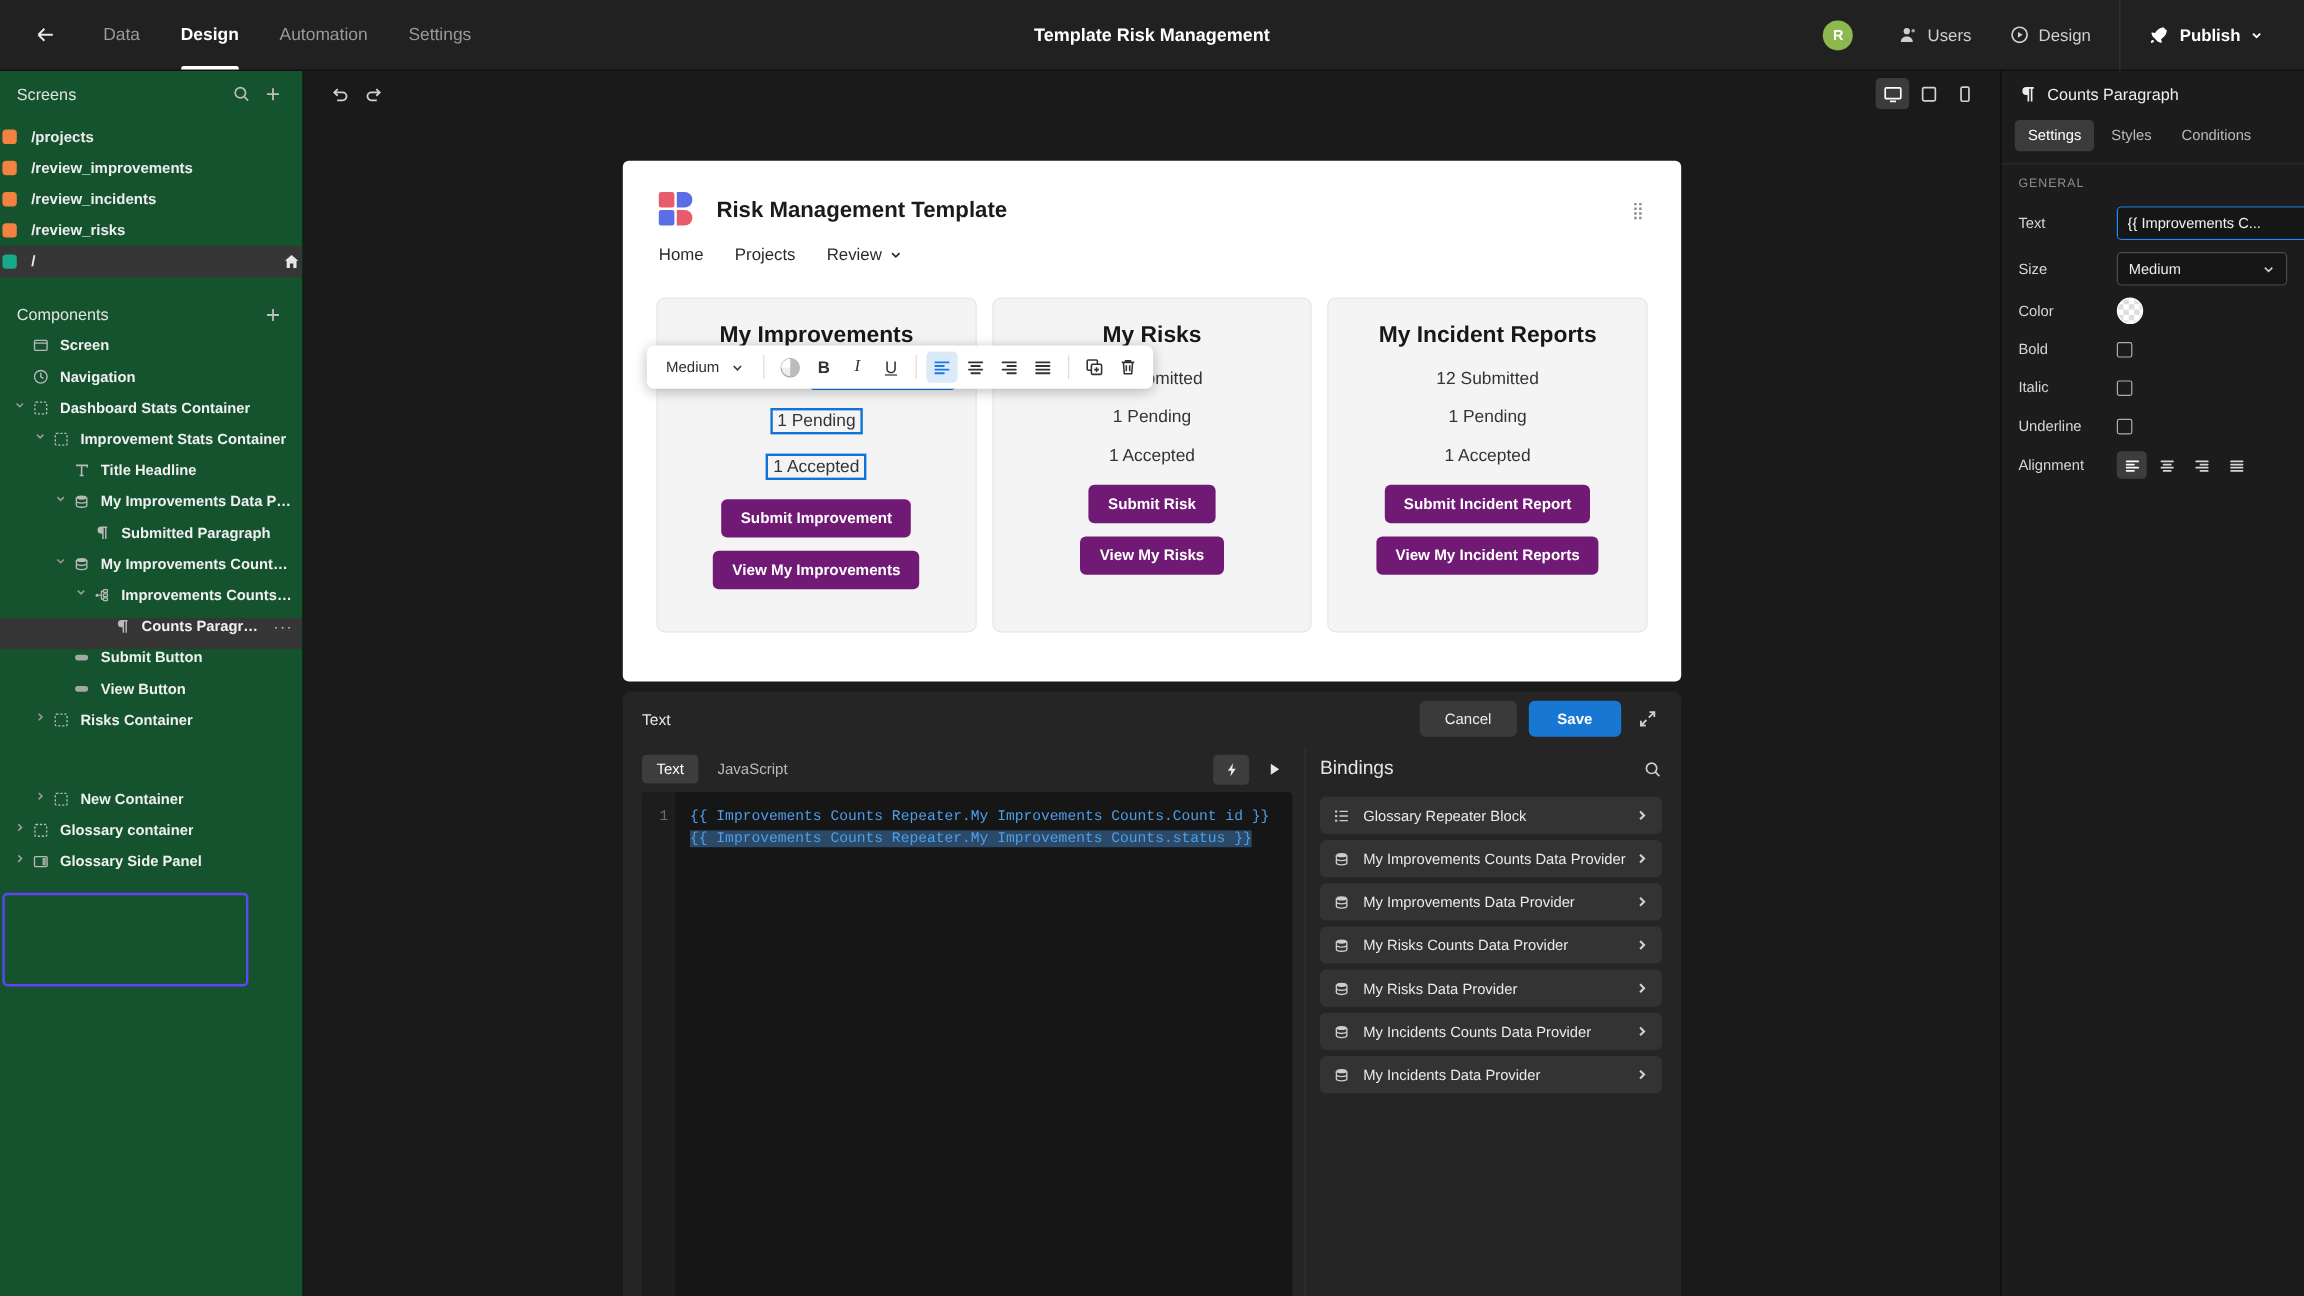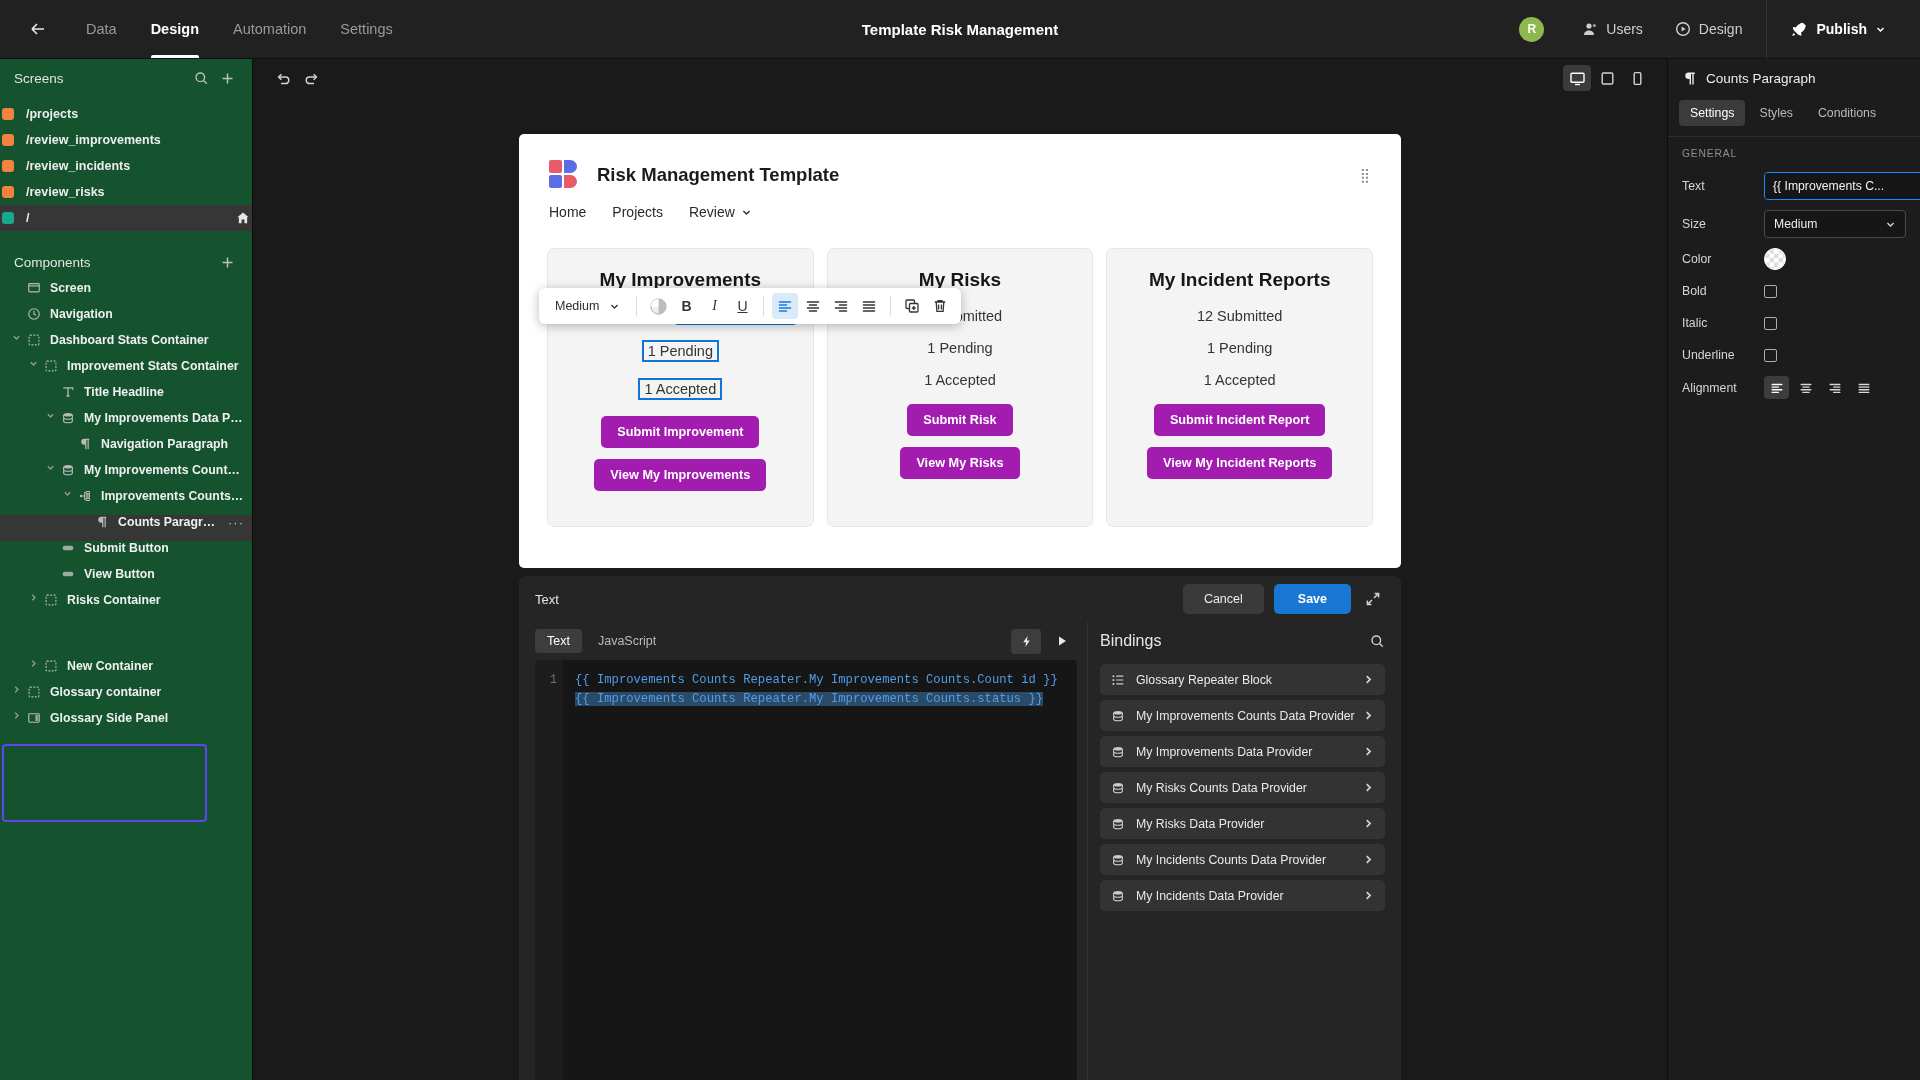--- a/index.html
+++ b/index.html
@@ -155,21 +155,21 @@
   }
   .card {
     flex: 1; background: #f4f4f4; border: 1px solid #e6e6e6;
     border-radius: 7px; padding: 20px 16px 24px 16px;
     display: flex; flex-direction: column; align-items: center;
     position: relative;
   }
   .card h2 { font-size: 19px; color: #171717; font-weight: bold; margin-bottom: 17px; }
   .stat { font-size: 14.5px; color: #343434; margin-bottom: 16px; }
   .btn-primary {
-    background: #a21caf; color: #fff; border: none; border-radius: 5px;
+    background: #701a75; color: #fff; border: none; border-radius: 5px;
     font-size: 12.7px; font-weight: bold; padding: 9px 16px;
     cursor: pointer; margin-bottom: 11px;
     font-family: "Liberation Sans", sans-serif;
   }
   .stat.boxed {
     border: 2px solid #1274d4; padding: 1px 4px; margin-bottom: 16px;
     background: transparent;
   }
   .sel-badge {
     position: absolute; background: #1274d4; color: #fff;
@@ -501,21 +501,21 @@
           </span>
     <span class="t-lbl">My Improvements Data Provi...</span>
         </div>
         <div class="tree-row" style="padding-left: 59px;">
           <span class="caret"></span>
     <span class="t-ic">
             <svg width="14" height="14" viewBox="0 0 16 16">
               <path d="M12.6 2H7.1a3.4 3.4 0 0 0 0 6.8h1.1V14h1.4V3.4h1.3V14h1.4V3.4h.9z" fill="currentColor"></path>
             </svg>
           </span>
-    <span class="t-lbl">Navigation Paragraph</span>
+    <span class="t-lbl">Submitted Paragraph</span>
         </div>
         <div class="tree-row" style="padding-left: 42px;">
           <span class="caret">
             <svg width="9" height="9" viewBox="0 0 10 10" fill="none" stroke="currentColor" stroke-width="1.5">
               <path d="M2 3.6L5 6.6l3-3"></path>
             </svg>
           </span>
     <span class="t-ic">
             <svg width="14" height="14" viewBox="0 0 16 16">
               <ellipse cx="8" cy="4.2" rx="5" ry="2" fill="currentColor"></ellipse>

